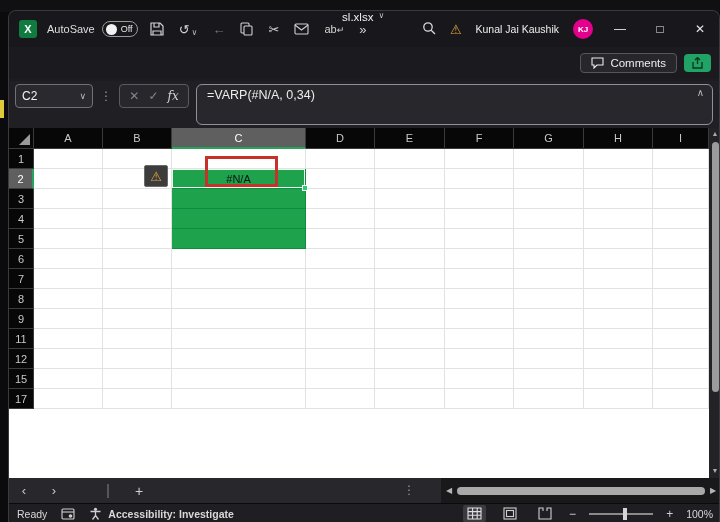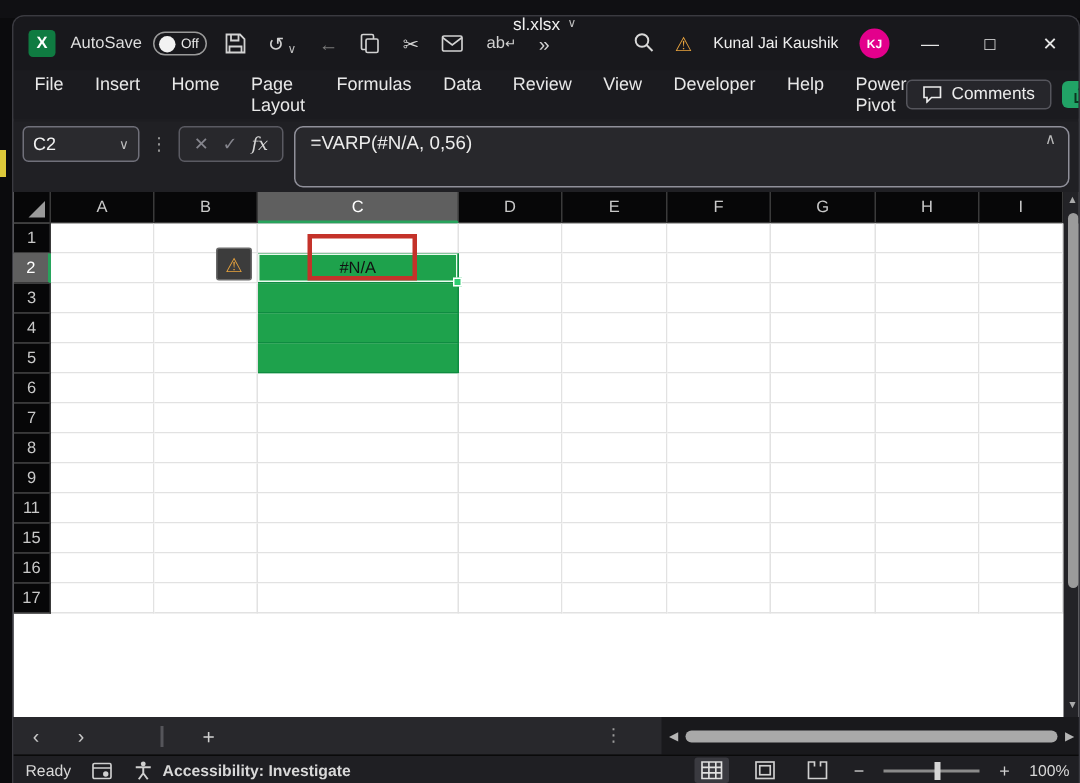--- a/index.html
+++ b/index.html
@@ -182,33 +182,20 @@
       <span class="warn-small">⚠</span>
       <span class="user-name">Kunal Jai Kaushik</span>
       <div class="avatar">KJ</div>
       <span class="winbtn">—</span>
       <span class="winbtn">□</span>
       <span class="winbtn">✕</span>
     </div>
   </div>
 
   <div class="ribbon">
-    <div class="tabs">
-        <span>File</span>
-        <span>Insert</span>
-        <span>Home</span>
-        <span>Page Layout</span>
-        <span>Formulas</span>
-        <span>Data</span>
-        <span>Review</span>
-        <span>View</span>
-        <span>Developer</span>
-        <span>Help</span>
-        <span>Power Pivot</span>
-      </div>
     <div class="ribbon-right">
       <div class="comments-btn">
         <svg width="13" height="12" viewBox="0 0 13 12">
             <path d="M1 1 h11 v7 h-6 l-3 3 v-3 h-2 z" fill="none" stroke="#ececec" stroke-width="1.1"></path>
           </svg>
         <span>Comments</span>
       </div>
       <div class="share-btn">
         <svg width="13" height="12" viewBox="0 0 13 12">
             <path d="M2 5 v6 h9 v-6 M6.5 7 v-6 M4 3 l2.5 -2.5 L9 3" fill="none" stroke="#0b3520" stroke-width="1.3"></path>
@@ -223,21 +210,21 @@
       <span class="nb-val">C2</span>
       <span class="chev">∨</span>
     </div>
     <span class="dots">⋮</span>
     <div class="fx-group">
       <span>✕</span>
       <span>✓</span>
       <span class="fx">fx</span>
     </div>
     <div class="formula-input">
-      <span>=VARP(#N/A, 0,56)</span>
+      <span>=VARP(#N/A, 0,34)</span>
       <span class="collapse">∧</span>
     </div>
   </div>
 
   <div class="sheet-area">
     <div id="gridmount">
         <div class="gh-row">
           <div class="corner"></div>
           <div class="col-h" style="width: 69px;">A</div>
           <div class="col-h" style="width: 69px;">B</div>
@@ -366,33 +353,33 @@
           <div class="cell" style="width: 69px;"></div>
           <div class="cell" style="width: 134px;"></div>
           <div class="cell" style="width: 69px;"></div>
           <div class="cell" style="width: 70px;"></div>
           <div class="cell" style="width: 69px;"></div>
           <div class="cell" style="width: 70px;"></div>
           <div class="cell" style="width: 69px;"></div>
           <div class="cell" style="width: 56px;"></div>
         </div>
         <div class="g-row">
+          <div class="row-h">12</div>
+          <div class="cell" style="width: 69px;"></div>
+          <div class="cell" style="width: 69px;"></div>
+          <div class="cell" style="width: 134px;"></div>
+          <div class="cell" style="width: 69px;"></div>
+          <div class="cell" style="width: 70px;"></div>
+          <div class="cell" style="width: 69px;"></div>
+          <div class="cell" style="width: 70px;"></div>
+          <div class="cell" style="width: 69px;"></div>
+          <div class="cell" style="width: 56px;"></div>
+        </div>
+        <div class="g-row">
           <div class="row-h">15</div>
-          <div class="cell" style="width: 69px;"></div>
-          <div class="cell" style="width: 69px;"></div>
-          <div class="cell" style="width: 134px;"></div>
-          <div class="cell" style="width: 69px;"></div>
-          <div class="cell" style="width: 70px;"></div>
-          <div class="cell" style="width: 69px;"></div>
-          <div class="cell" style="width: 70px;"></div>
-          <div class="cell" style="width: 69px;"></div>
-          <div class="cell" style="width: 56px;"></div>
-        </div>
-        <div class="g-row">
-          <div class="row-h">16</div>
           <div class="cell" style="width: 69px;"></div>
           <div class="cell" style="width: 69px;"></div>
           <div class="cell" style="width: 134px;"></div>
           <div class="cell" style="width: 69px;"></div>
           <div class="cell" style="width: 70px;"></div>
           <div class="cell" style="width: 69px;"></div>
           <div class="cell" style="width: 70px;"></div>
           <div class="cell" style="width: 69px;"></div>
           <div class="cell" style="width: 56px;"></div>
         </div>

